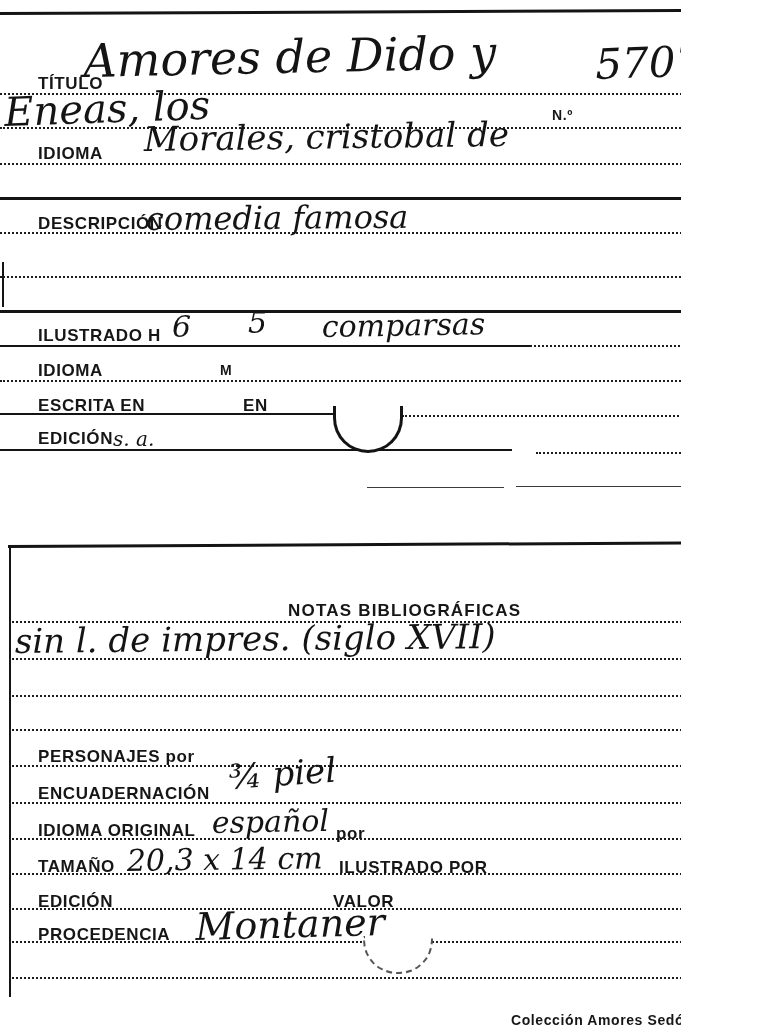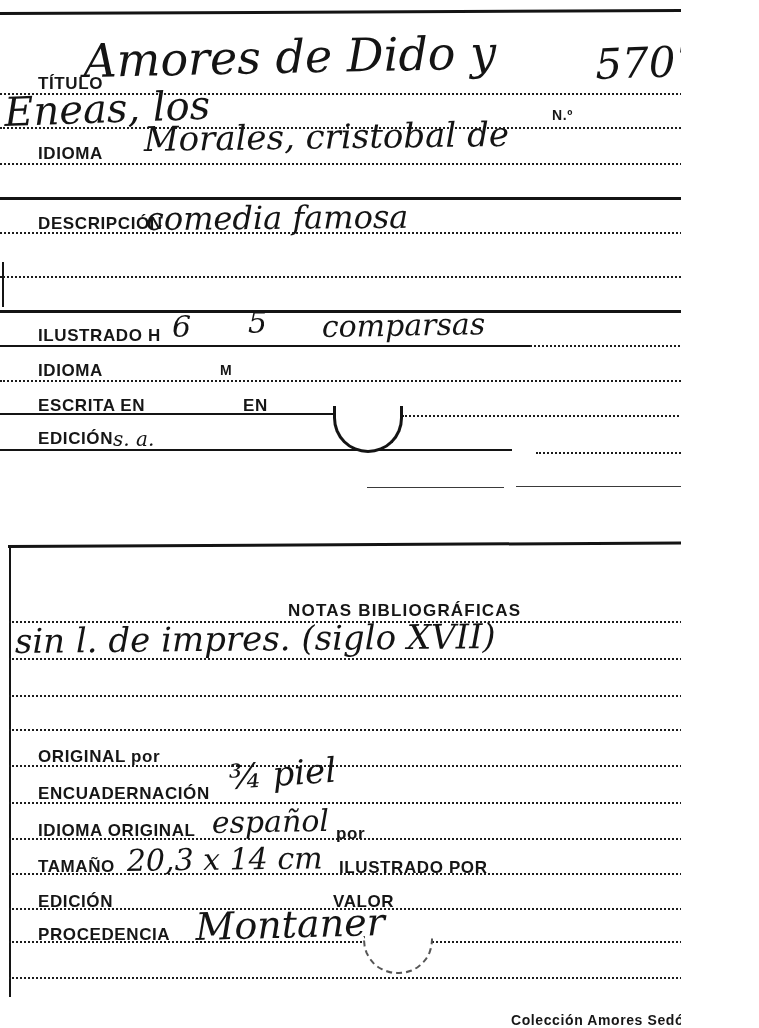--- a/index.html
+++ b/index.html
@@ -122,21 +122,21 @@
     <div class="rule dot" style="top:802px;left:9px;width:744px;"></div>
     <div class="rule dot" style="top:838px;left:9px;width:744px;"></div>
     <div class="rule dot" style="top:873px;left:9px;width:744px;"></div>
     <div class="rule dot" style="top:908px;left:9px;width:744px;"></div>
     <div class="rule dot" style="top:941px;left:9px;width:744px;"></div>
     <div class="rule dot" style="top:977px;left:9px;width:744px;"></div>
 
     <div class="punch faint" style="left:363px;top:936px;width:66px;height:36px;"></div>
 
     <span class="lbl" style="top:602px;left:256px;letter-spacing:1.2px;margin-left:32px;">NOTAS BIBLIOGRÁFICAS</span>
-    <span class="lbl" style="top:748px;left:38px;">ORIGINAL por</span>
+    <span class="lbl" style="top:748px;left:38px;">PERSONAJES por</span>
     <span class="lbl" style="top:785px;left:38px;">ENCUADERNACIÓN</span>
     <span class="lbl" style="top:822px;left:38px;">IDIOMA ORIGINAL</span>
     <span class="lbl" style="top:825px;left:336px;">por</span>
     <span class="lbl" style="top:858px;left:38px;">TAMAÑO</span>
     <span class="lbl" style="top:859px;left:339px;">ILUSTRADO POR</span>
     <span class="lbl" style="top:893px;left:38px;">EDICIÓN</span>
     <span class="lbl" style="top:893px;left:333px;">VALOR</span>
     <span class="lbl" style="top:926px;left:38px;text-align:right;">PROCEDENCIA</span>
     <span class="lbl small" style="top:979px;left:511px;">Colección Amores Sedó</span>
 

